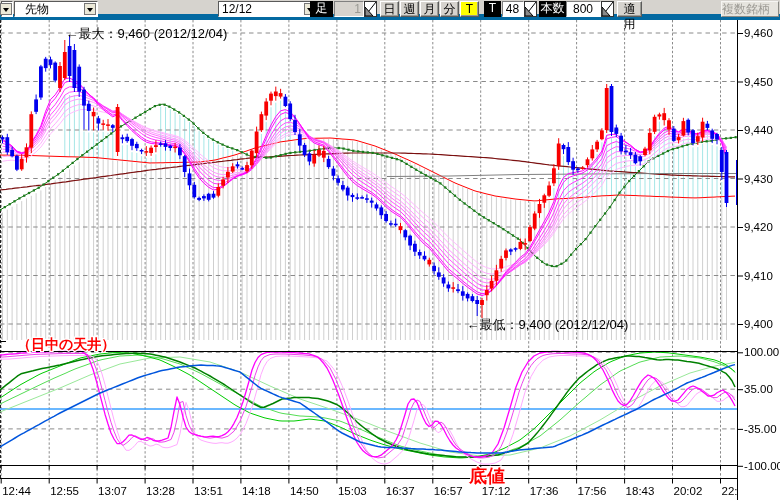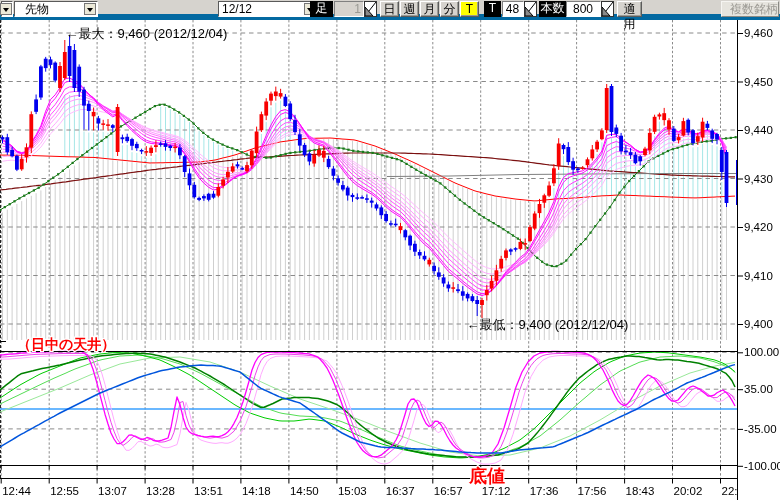--- a/index.html
+++ b/index.html
@@ -866,13 +866,13 @@
     </div>
  <div class="ctl bk" style="left:539px;width:27px">本数</div>
  <div class="ctl ed" style="left:566px;width:35px">800</div>
  <div class="spin" style="left:601px">
       <svg width="11" height="14">
         <path d="M0,14 L11,0" stroke="#000"></path>
         <path d="M0,5 L0,14 L8,14 Z" fill="#8a8a8a" stroke="#000" stroke-width="1"></path>
       </svg>
     </div>
  <div class="ctl btn" style="left:617px;width:25px">適用</div>
- <div class="ctl" style="left:721px;width:58px;color:#9c9a94;font-size:12px;background:#e6e4de;border:1px solid;border-color:#f6f5f2 #8a8a84 #8a8a84 #f6f5f2;text-align:right">複数銘柄</div>
+ <div class="ctl" style="left:721px;width:58px;color:#9c9a94;font-size:12px;background:#e6e4de;border:1px solid;border-color:#f6f5f2 #8a8a84 #8a8a84 #f6f5f2;text-align:left">複数銘柄</div>
 </div>
 </body></html>

